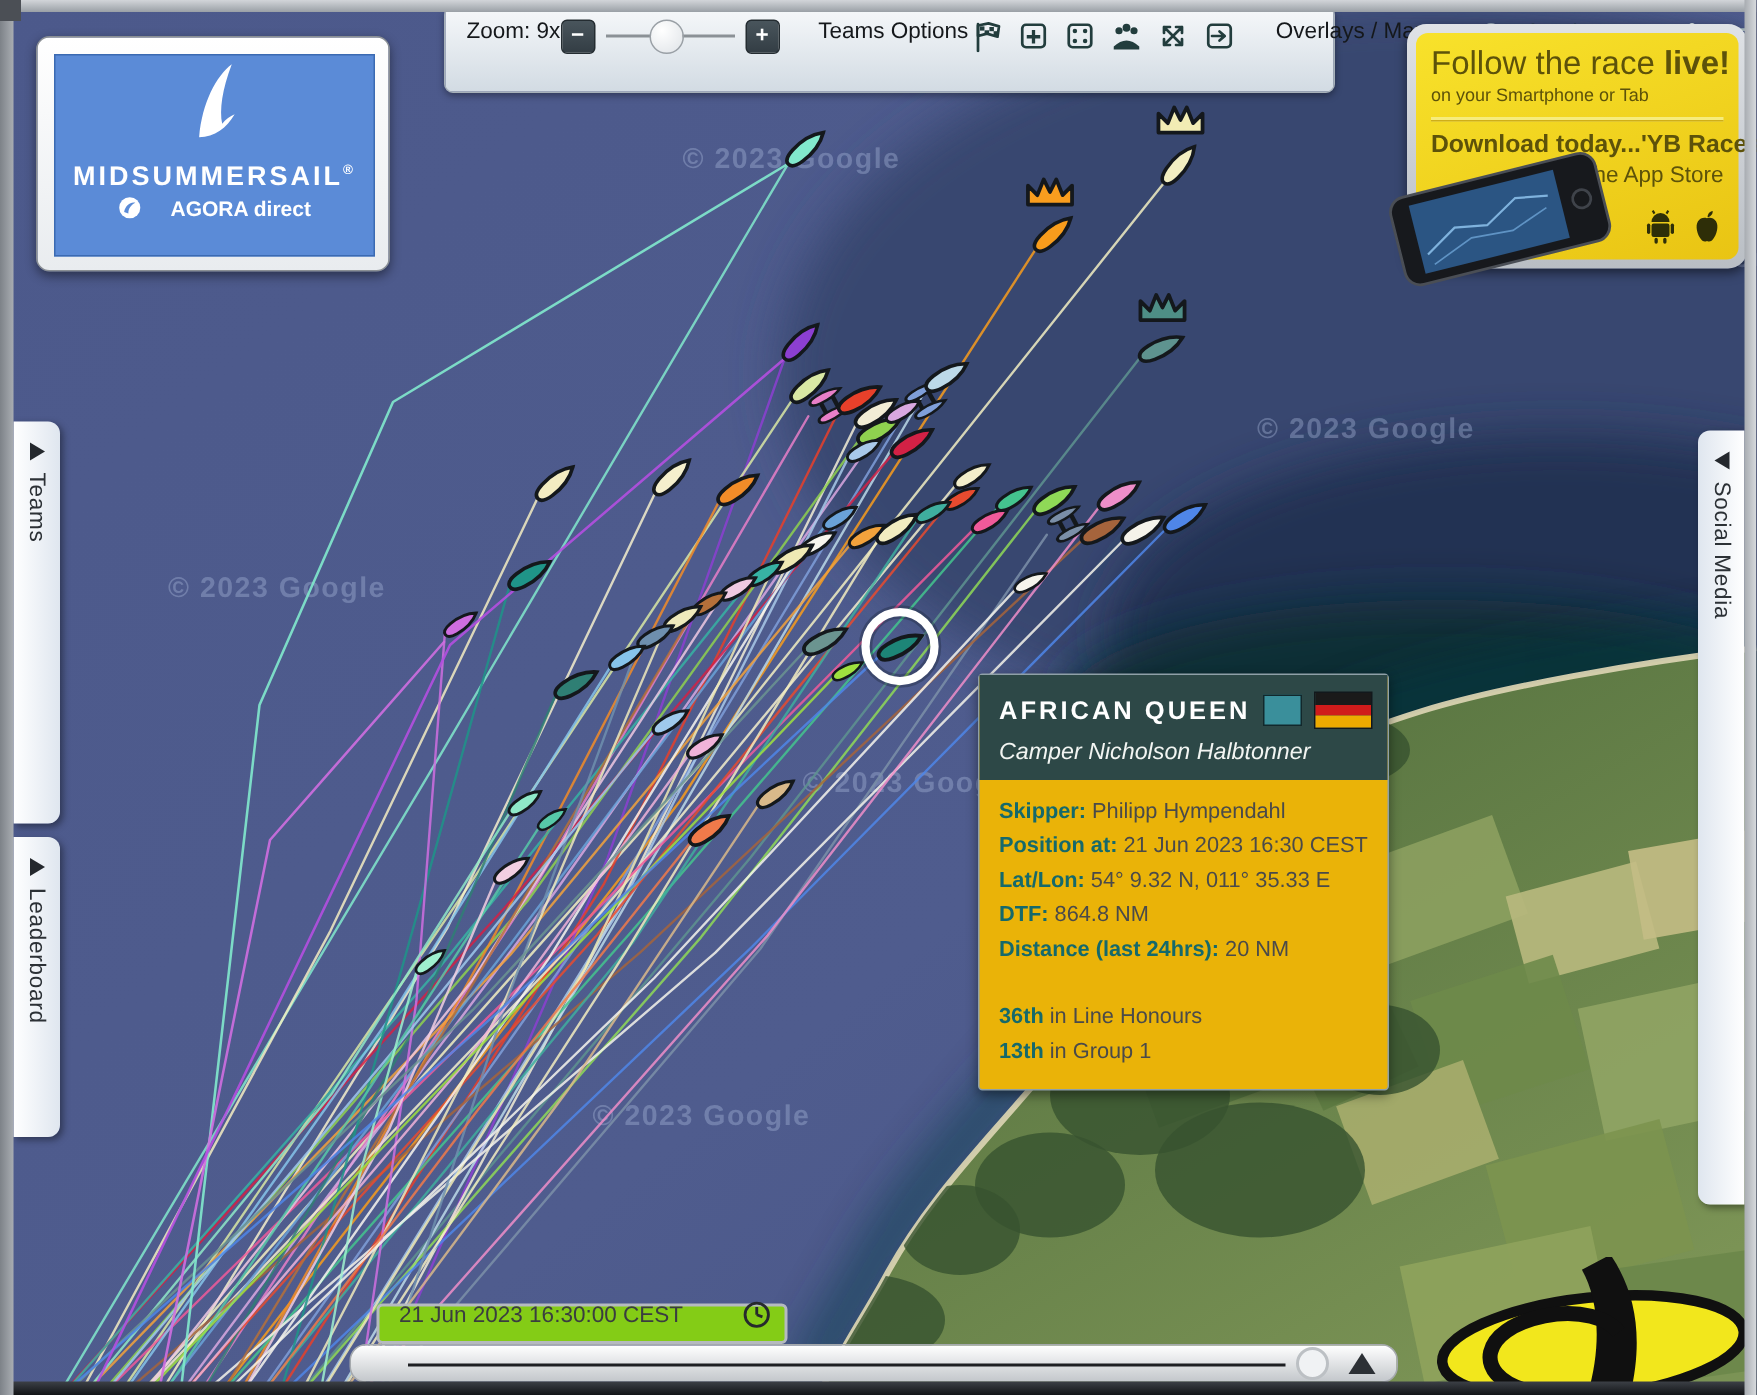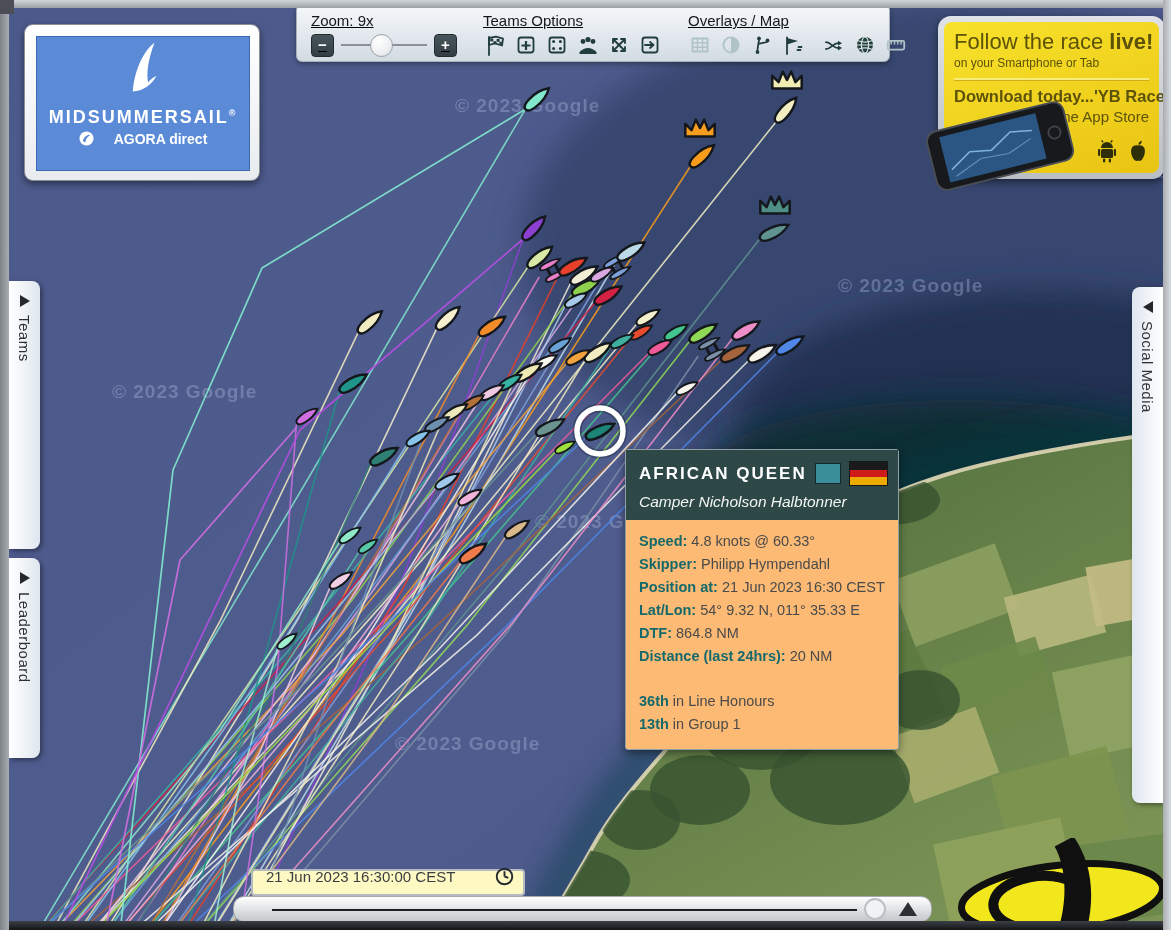--- a/index.html
+++ b/index.html
@@ -13,21 +13,21 @@
   .fr-right{right:0;top:0;bottom:0;width:8px;background:linear-gradient(270deg,#d8dbde,#a8acb1);}
   .fr-corner{width:14px;height:14px;background:#4b4f55;}
   .fr-tl{left:0;top:0;}
   
   #map-svg{position:absolute;left:0;top:0;width:1171px;height:930px;z-index:1;cursor:grab;}
   
   .toolbar{position:absolute;left:296px;top:4px;width:594px;height:58px;z-index:10;
     box-sizing:border-box;background:linear-gradient(#f6f8fa,#d2dbe3);
     border:1px solid #a7b1b9;border-radius:6px;box-shadow:0 2px 5px rgba(0,0,0,.35);
     display:flex;align-items:flex-start;padding:7px 10px 5px 14px;}
-  .tb-group{display:flex;flex-direction:column;margin-right:26px;text-decoration:underline;}
+  .tb-group{display:flex;flex-direction:row;margin-right:26px;}
   .tb-title{font-size:15px;color:#15181b;margin-bottom:4px;white-space:nowrap;}
   .tb-row{display:flex;align-items:center;gap:7px;height:24px;}
   .zbtn{width:21px;height:21px;border-radius:4px;background:linear-gradient(#49555c,#333d44);
     border:1px solid #242c31;color:#fff;font-size:15px;font-weight:bold;line-height:19px;
     text-align:center;cursor:pointer;user-select:none;}
   .ztrack{position:relative;width:86px;height:20px;}
   .ztrack .line{position:absolute;left:0;right:0;top:9px;height:2px;background:#8b9196;}
   .zknob{position:absolute;top:-1px;width:21px;height:21px;border-radius:50%;
     background:radial-gradient(circle at 35% 30%,#ffffff,#dfe3e7);border:1px solid #9aa0a6;}
   .ibtn{width:24px;height:24px;display:flex;align-items:center;justify-content:center;cursor:pointer;}
@@ -63,37 +63,37 @@
     background:linear-gradient(90deg,#ffffff,#dfe6ef);box-shadow:2px 2px 5px rgba(0,0,0,.4);
     display:flex;flex-direction:column;align-items:center;}
   .tab-left{left:9px;border-radius:0 8px 8px 0;}
   .tab-right{right:8px;border-radius:8px 0 0 8px;background:linear-gradient(270deg,#ffffff,#dfe6ef);}
   .tri-r{width:0;height:0;border-left:10px solid #24282d;border-top:6px solid transparent;
     border-bottom:6px solid transparent;margin:14px 0 8px;}
   .tri-l{width:0;height:0;border-right:10px solid #24282d;border-top:6px solid transparent;
     border-bottom:6px solid transparent;margin:14px 0 8px;}
   .vlabel{writing-mode:vertical-rl;font-size:15px;color:#2c3136;letter-spacing:.5px;}
   
-  .popup{position:absolute;left:625px;top:449px;width:272px;z-index:12;
+  .popup{position:absolute;left:652px;top:449px;width:272px;z-index:12;
     border:1px solid #8fa0a8;border-radius:3px;box-shadow:0 3px 8px rgba(0,0,0,.45);
-    background:#fdba74;}
+    background:#eab308;}
   .popup-head{background:#2d4847;color:#fff;padding:11px 13px 9px;}
   .popup-title-row{display:flex;align-items:center;gap:8px;}
   .popup-name{font-size:17px;font-weight:bold;letter-spacing:2px;white-space:nowrap;}
   .team-swatch{width:24px;height:19px;background:#3a8f9b;border:1px solid #12282c;flex:none;}
   .flag-de{width:37px;height:23px;border:1px solid #12181c;flex:none;display:flex;flex-direction:column;}
   .flag-de i{flex:1;display:block;}
   .popup-class{font-style:italic;font-size:15.5px;margin-top:7px;color:#f2f5f2;}
   .popup-body{padding:10px 13px 13px;font-size:14.5px;color:#4a4a4a;line-height:23px;}
   .popup-row b{color:#15696b;}
   .standings{margin-top:22px;}
   .standings b{color:#15696b;}
   
   .time-label{position:absolute;left:251px;top:869px;width:274px;height:27px;z-index:11;
-    background:#fef9c3;border:2px solid #b5bac0;border-radius:4px;box-sizing:border-box;
+    background:#84cc16;border:2px solid #b5bac0;border-radius:4px;box-sizing:border-box;
     display:flex;align-items:center;padding:0 9px 12px 13px;cursor:pointer;}
   .time-text{font-size:15px;color:#3a3d40;flex:1;white-space:nowrap;}
   .slider-bar{position:absolute;left:233px;top:896px;width:699px;height:26px;z-index:11;
     background:linear-gradient(#ffffff,#c3c7cb);border:1px solid #a5a9ad;border-radius:11px;
     box-sizing:border-box;}
   .sl-line{position:absolute;left:38px;right:74px;top:12px;height:2px;background:#1d1f22;}
   .sl-knob{position:absolute;left:630px;top:1px;width:22px;height:22px;border-radius:50%;
     background:#f0f2f4;border:2px solid #bcc0c4;box-sizing:border-box;cursor:pointer;}
   .sl-play{position:absolute;right:14px;top:5px;width:0;height:0;cursor:pointer;
     border-left:9px solid transparent;border-right:9px solid transparent;
@@ -618,21 +618,20 @@
         <span class="flag-de">
             <i id="fl0" style="background: rgb(26, 26, 26);"></i>
             <i id="fl1" style="background: rgb(208, 27, 27);"></i>
             <i id="fl2" style="background: rgb(237, 170, 0);"></i>
           </span>
       </div>
       <div class="popup-class">Camper Nicholson Halbtonner</div>
     </div>
     <div class="popup-body">
       <div id="popup-rows">
-          <div class="popup-row"><b>Speed:</b> 4.8 knots @ 60.33°</div>
           <div class="popup-row"><b>Skipper:</b> Philipp Hympendahl</div>
           <div class="popup-row"><b>Position at:</b> 21 Jun 2023 16:30 CEST</div>
           <div class="popup-row"><b>Lat/Lon:</b> 54° 9.32 N, 011° 35.33 E</div>
           <div class="popup-row"><b>DTF:</b> 864.8 NM</div>
           <div class="popup-row"><b>Distance (last 24hrs):</b> 20 NM</div>
         </div>
       <div class="standings" id="popup-standings">
           <div><b>36th</b> in Line Honours</div>
           <div><b>13th</b> in Group 1</div>
         </div>

